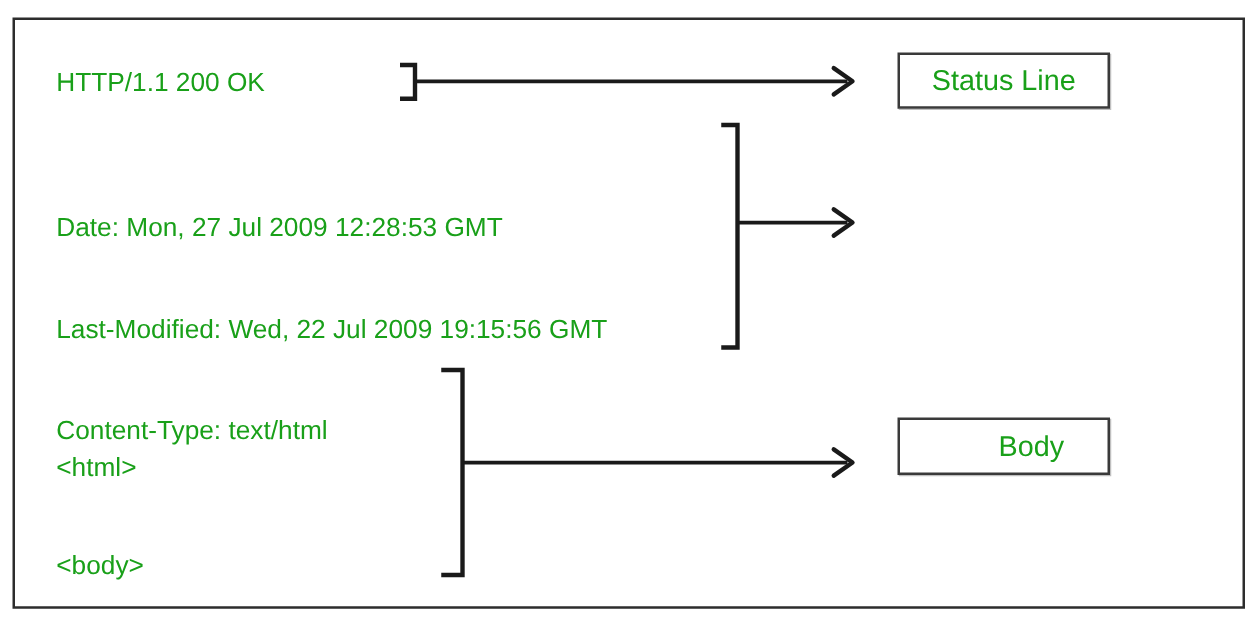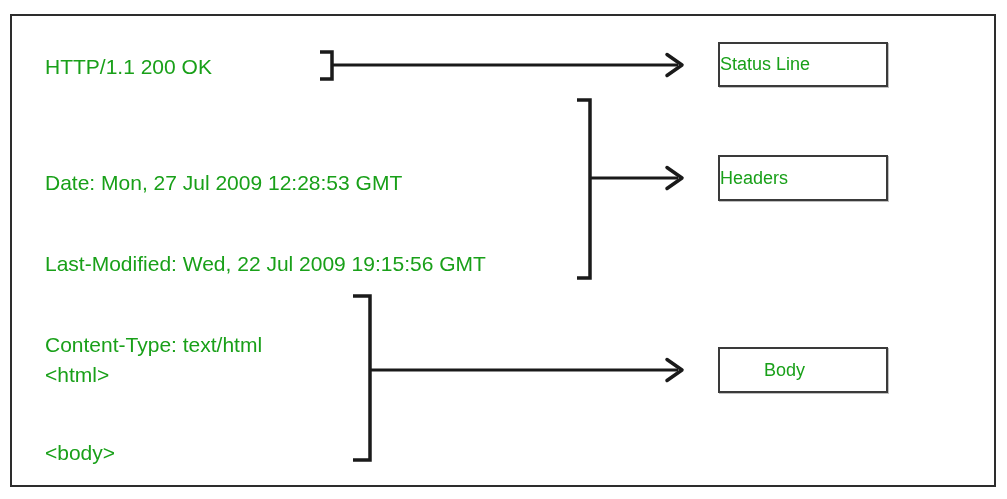--- a/index.html
+++ b/index.html
@@ -34,27 +34,27 @@
   .connectors{
     position:absolute;left:0;top:0;width:1007px;height:499px;
     pointer-events:none;
   }
   .connectors path,.connectors polyline{
     fill:none;stroke:var(--ink);
   }
   .label-box{
     position:absolute;left:718px;width:170px;height:46px;
     border:2px solid #3a3a3a;box-sizing:border-box;background:#fff;
-    display:flex;align-items:center;justify-content:flex-start;
-    font-size:18px;color:var(--green);
+    display:flex;align-items:center;justify-content:center;
+    font-size:23px;color:var(--green);
     box-shadow:1px 1px 0 rgba(0,0,0,0.25);
   }
   .box-status{top:42px;height:45px;}
   .box-headers{top:155px;}
-  .box-body{top:347px;padding-left:44px;}
+  .box-body{top:334px;padding-left:44px;}
 </style>
 </head>
 <body>
 
 <div class="canvas">
 
   <div class="frame"></div>
 
   <div class="green status-text">HTTP/1.1 200 OK</div>
 
@@ -87,20 +87,17 @@
     <g>
       <path d="M 353 296 L 370 296 L 370 460 L 353 460" stroke-width="3.5"></path>
       <path d="M 371 370 L 678 370" stroke-width="3"></path>
       <polyline points="667,359.5 682,370 667,380.5" stroke-width="3.5" stroke-linecap="round" stroke-linejoin="round"></polyline>
     </g>
   </svg>
 
   <div class="label-box box-status">
     <span>Status Line</span>
   </div>
-  <div class="label-box box-headers">
-    <span>Headers</span>
-  </div>
   <div class="label-box box-body">
     <span>Body</span>
   </div>
 
 </div>
 
 </body></html>

